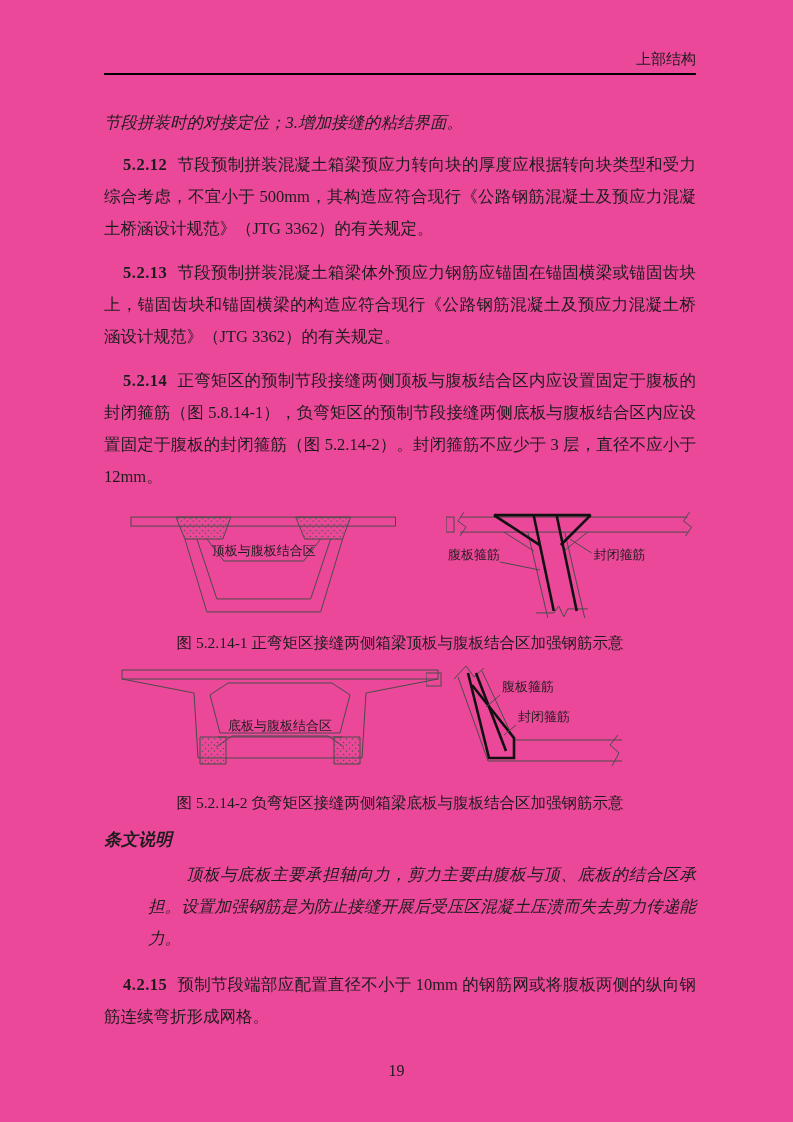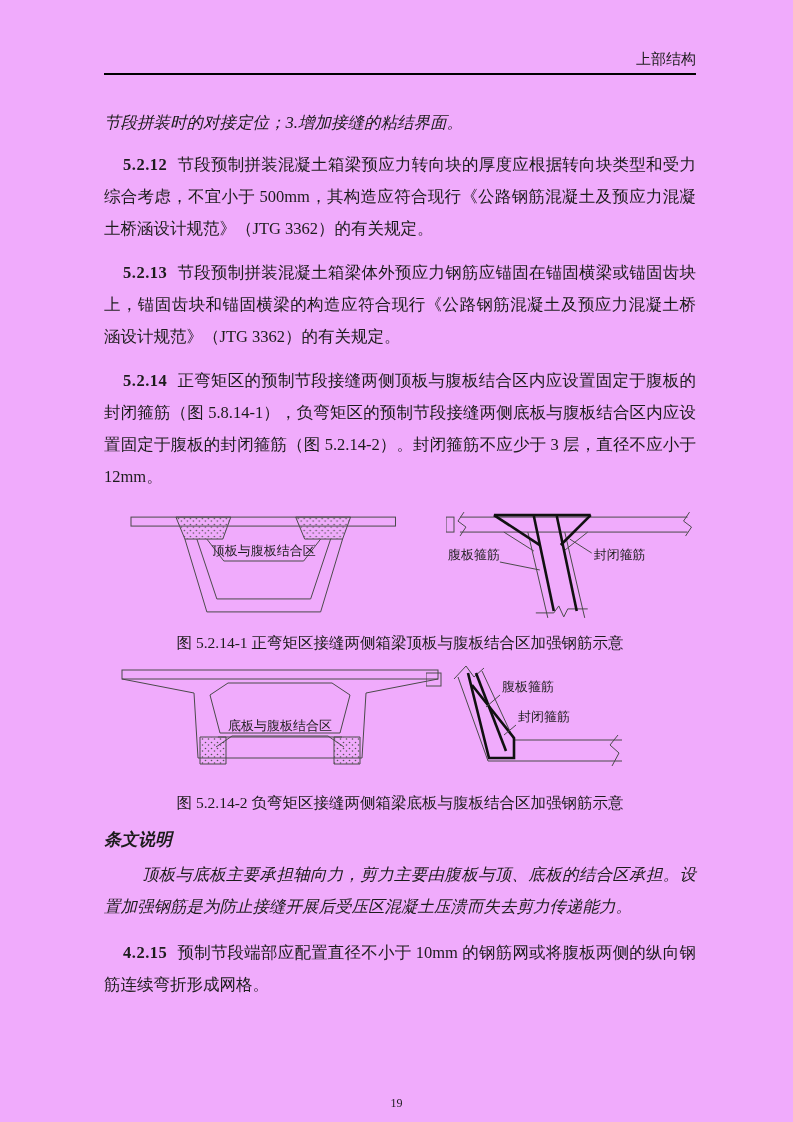--- a/index.html
+++ b/index.html
@@ -1,20 +1,20 @@
 <!DOCTYPE html>
 <html><head>
 <meta charset="utf-8">
 <style>
   html,body{margin:0;padding:0;background:#9e9e9e;}
   .page{
     position:relative;
     width:793px;height:1122px;
     margin:0 auto;
-    background:#f0abfc;
+    background:#ec4899;
     font-family:"Liberation Serif","DejaVu Serif",serif;
     color:#1c1c1c;
     overflow:hidden;
   }
   .content{
     position:absolute;
     left:104px;top:50px;
     width:592px;
   }
   .header{
@@ -45,26 +45,26 @@
     text-align:center;
     margin:6px 0 0 0;
     line-height:20px;
   }
   .commentary-heading{
     font-size:17px;
     font-weight:bold;
     font-style:italic;
     margin:16px 0 8px 0;
   }
-  .commentary-body{text-indent:38px;margin-bottom:14px;}
+  .commentary-body{text-indent:38px;margin-bottom:14px;margin-left:44px;}
   .footer{
     position:absolute;
-    left:0;top:1096px;width:793px;
+    left:0;top:1062px;width:793px;
     text-align:center;
-    font-size:12px;
+    font-size:16px;
   }
   svg{display:block;}
   svg text{
     font-family:"Liberation Serif","DejaVu Serif",serif;
     font-size:13px;
     fill:#1c1c1c;
   }
   .thin{stroke:#4a4a4a;stroke-width:1;fill:none;}
   .bold{stroke:#111;stroke-width:2.6;fill:none;}
   .leader{stroke:#4a4a4a;stroke-width:1;fill:none;}

